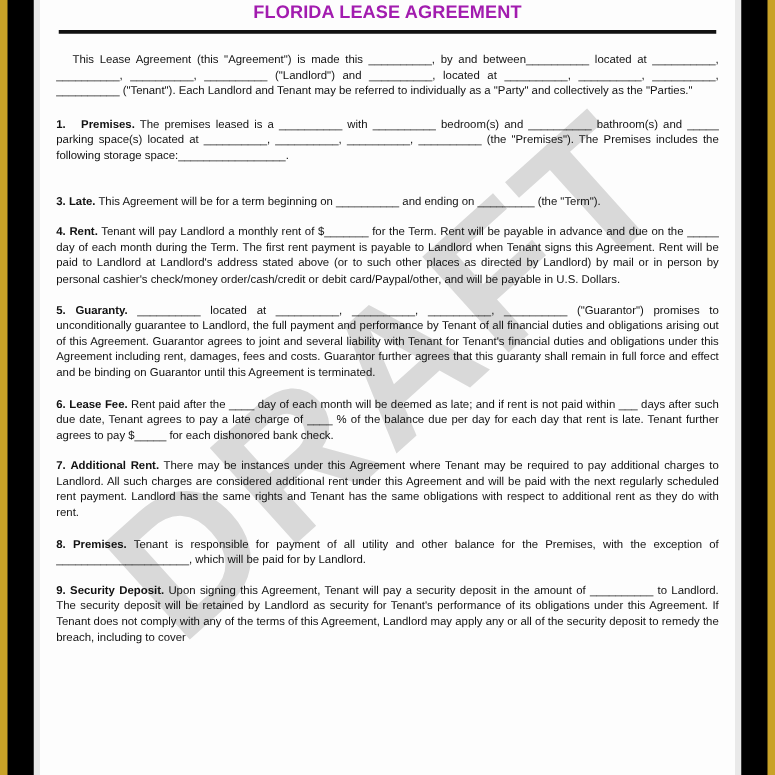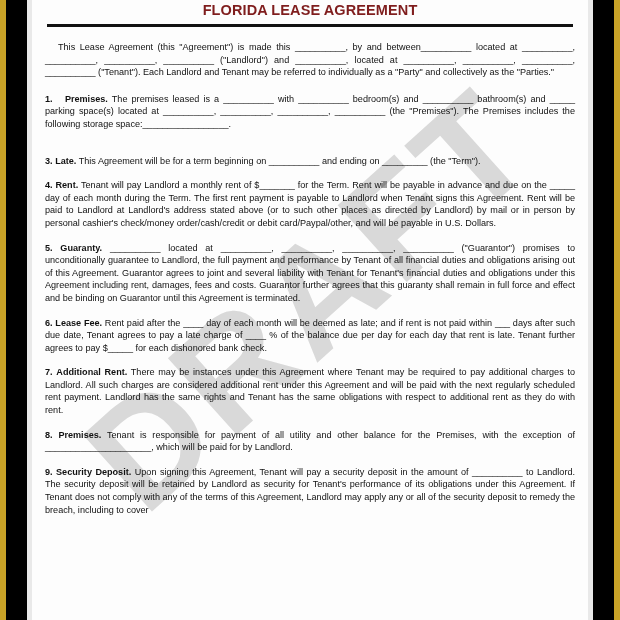--- a/index.html
+++ b/index.html
@@ -68,21 +68,21 @@
     position: relative;
     z-index: 2;
     padding: 0 13px 0 13px;
     box-sizing: border-box;
   }
 
   .doc-title {
     text-align: center;
     font-size: 14.5px;
     font-weight: bold;
-    color: #7f1d1d;
+    color: #a21caf;
     letter-spacing: 0.1px;
     margin: 1px 0 0 0;
     line-height: 19px;
     font-family: "Liberation Sans", sans-serif;
   }
 
   .title-rule {
     height: 0;
     border-top: 3px solid #111111;
     margin: 4px 2px 0 2px;

